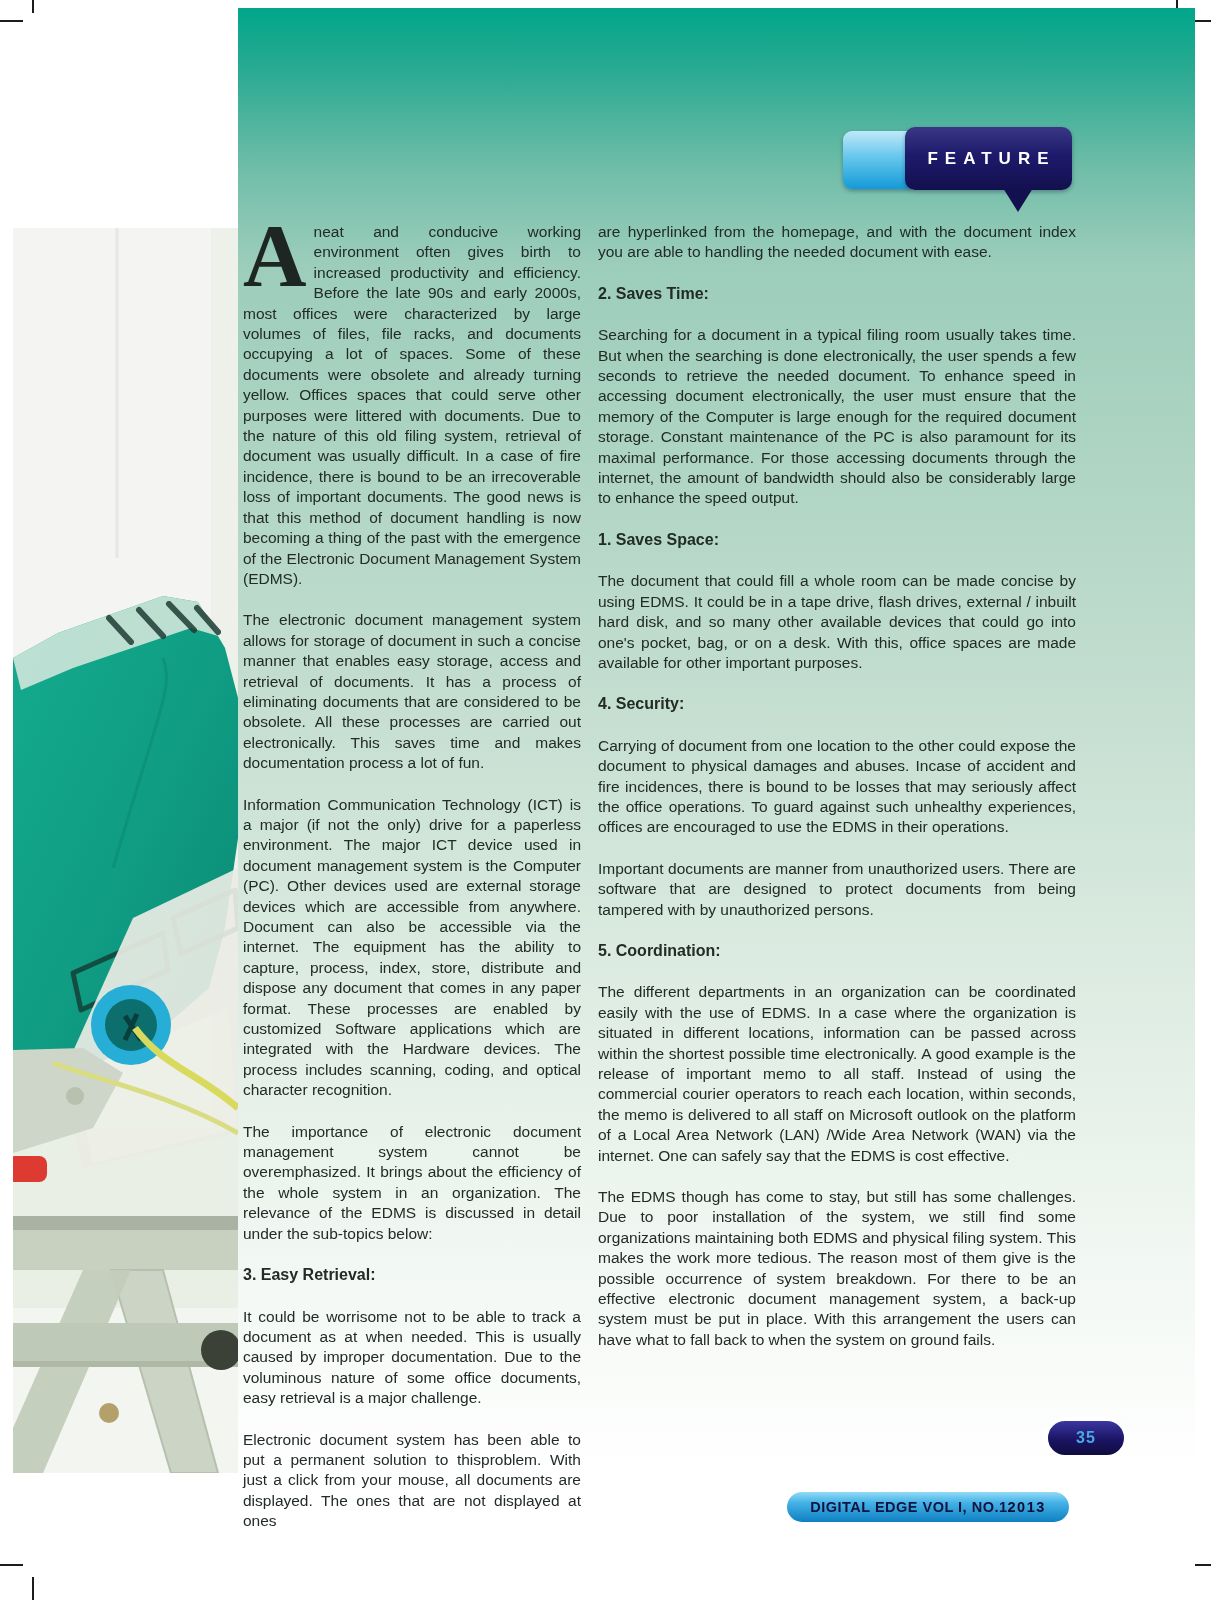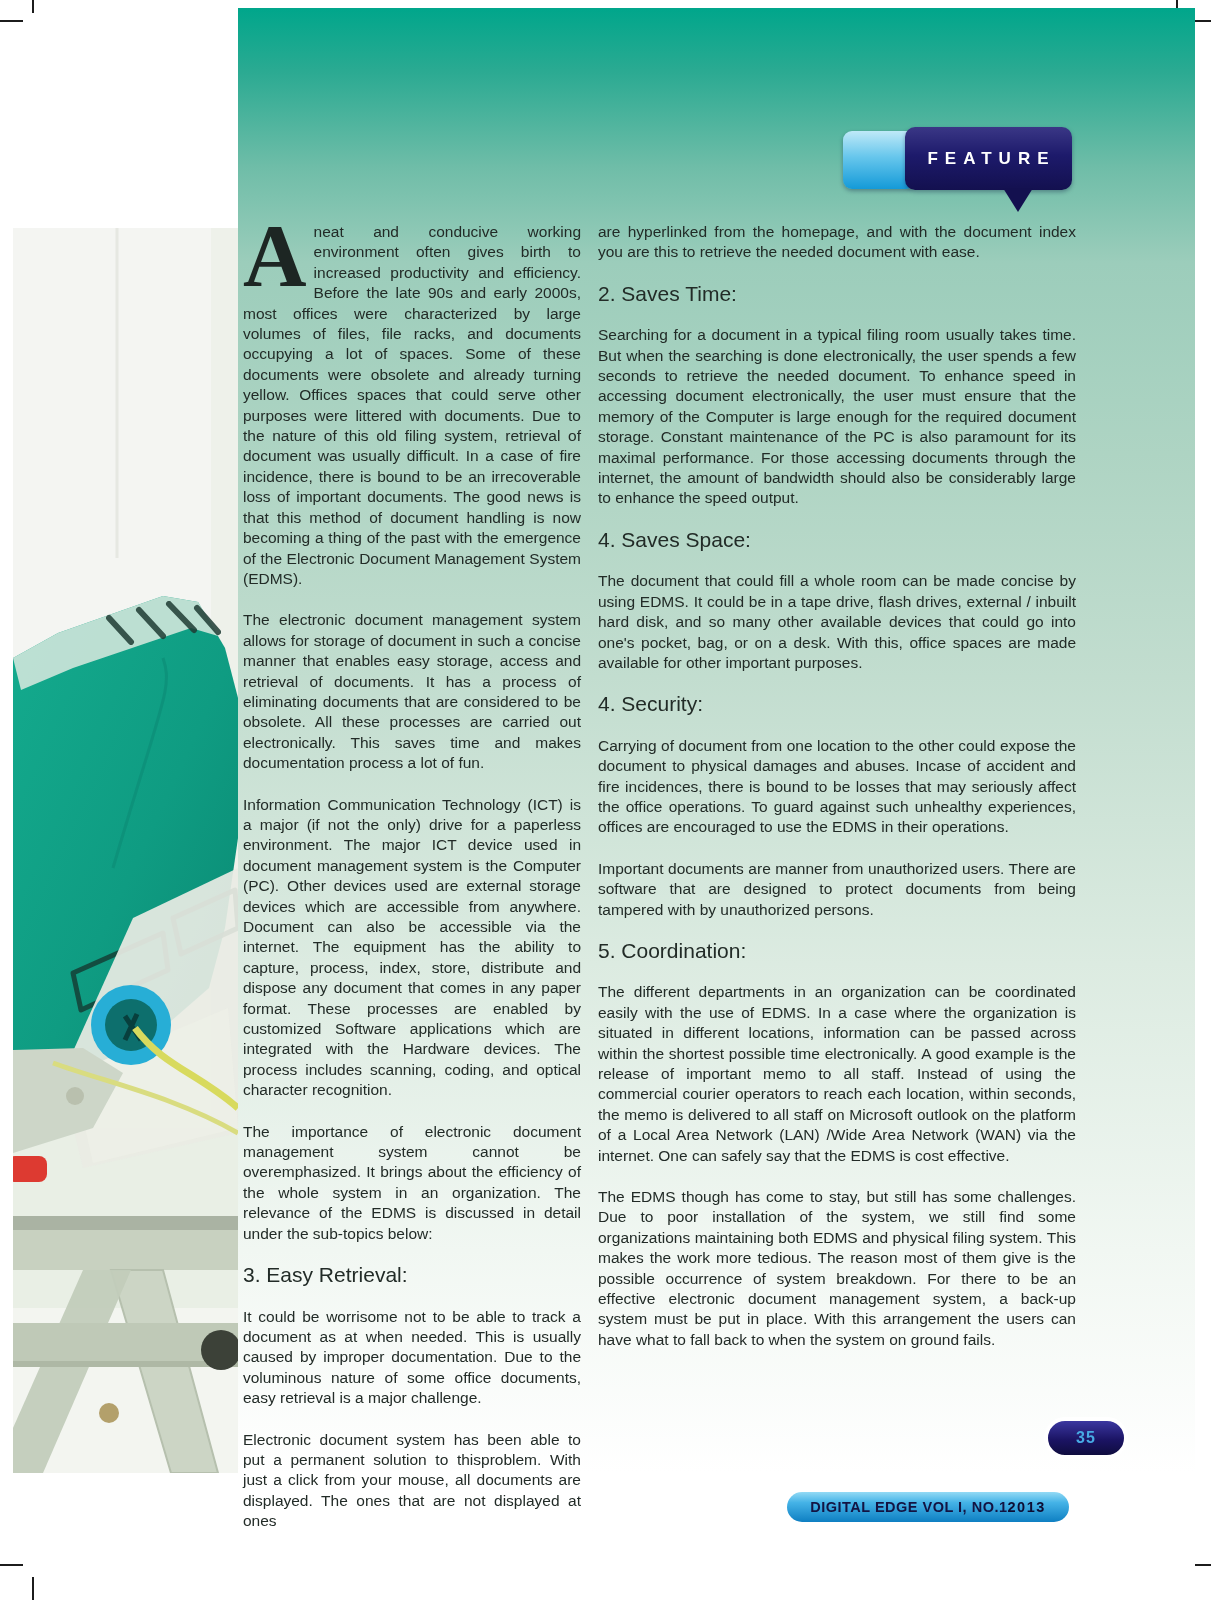--- a/index.html
+++ b/index.html
@@ -28,21 +28,21 @@
     box-shadow:0 2px 4px rgba(10,20,60,.35);}
   .fb-tail{position:absolute;left:160px;top:61px;width:0;height:0;
     border-left:15px solid transparent;border-right:15px solid transparent;
     border-top:24px solid #13104f;}
   
   .col{position:absolute;top:222px;color:#222b27;font-size:15.5px;line-height:20.4px;
        text-align:justify;}
   .col-left{left:243px;width:338px;}
   .col-right{left:598px;width:478px;}
   .col p{margin:0 0 21px 0;}
-  .col h3.sub{margin:0 0 21px 0;font-size:21px;line-height:20.4px;font-weight:normal;}
+  .col h3.sub{margin:0 0 21px 0;font-size:16px;line-height:20.4px;font-weight:bold;}
   .dropcap{float:left;font-family:"Liberation Serif",serif;font-weight:bold;
     font-size:88px;line-height:64px;padding:2px 7px 0 0;color:#1d2623;}
   
   .footer-pill{position:absolute;left:787px;top:1492px;width:282px;height:30px;border-radius:15px;
     background:linear-gradient(180deg,#93daf5 0%,#45b3e7 35%,#0e7fc2 100%);
     display:flex;align-items:center;justify-content:center;gap:0;
     font-weight:bold;font-size:14.5px;color:#131342;letter-spacing:.5px;}
   .footer-pill .year{font-weight:900;letter-spacing:1.5px;color:#0d0d33;}
   .page-badge{position:absolute;left:1044px;top:1417px;width:84px;height:42px;border-radius:21px;
     background:linear-gradient(180deg,#3b37a0 0%,#1b1464 55%,#0f0c3e 100%);
@@ -130,24 +130,24 @@
     <p class="lead"><span class="dropcap">A</span><span>neat and conducive working environment often gives birth to increased productivity and efficiency. Before the late 90s and early 2000s, most offices were characterized by large volumes of files, file racks, and documents occupying a lot of spaces. Some of these documents were obsolete and already turning yellow. Offices spaces that could serve other purposes were littered with documents. Due to the nature of this old filing system, retrieval of document was usually difficult. In a case of fire incidence, there is bound to be an irrecoverable loss of important documents. The good news is that this method of document handling is now becoming a thing of the past with the emergence of the Electronic Document Management System (EDMS).</span></p>
     <p>The electronic document management system allows for storage of document in such a concise manner that enables easy storage, access and retrieval of documents. It has a process of eliminating documents that are considered to be obsolete. All these processes are carried out electronically. This saves time and makes documentation process a lot of fun.</p>
     <p>Information Communication Technology (ICT) is a major (if not the only) drive for a paperless environment. The major ICT device used in document management system is the Computer (PC). Other devices used are external storage devices which are accessible from anywhere. Document can also be accessible via the internet. The equipment has the ability to capture, process, index, store, distribute and dispose any document that comes in any paper format. These processes are enabled by customized Software applications which are integrated with the Hardware devices. The process includes scanning, coding, and optical character recognition.</p>
     <p>The importance of electronic document management system cannot be overemphasized. It brings about the efficiency of the whole system in an organization. The relevance of the EDMS is discussed in detail under the sub-topics below:</p>
     <h3 class="sub">3. Easy Retrieval:</h3>
     <p>It could be worrisome not to be able to track  a document as at when needed. This is usually caused by improper documentation. Due to the voluminous nature of some office documents, easy retrieval is a major challenge.</p>
     <p>Electronic document system has been able to  put a permanent solution to thisproblem. With just a click from your mouse, all documents are displayed. The ones that are not displayed at ones</p>
   </div>
 
   <div class="col col-right">
-    <p>are hyperlinked from the homepage, and with the document index you are this to retrieve the needed document with ease.</p>
+    <p>are hyperlinked from the homepage, and with the document index you are able to handling the needed document with ease.</p>
     <h3 class="sub">2. Saves Time:</h3>
     <p>Searching for a document in a typical filing room usually takes time. But when the searching is done electronically, the user spends a few seconds to retrieve the needed document. To enhance speed in accessing document electronically, the user must ensure that the memory of the Computer is large enough for the required document storage. Constant maintenance of the PC is also paramount for its maximal performance. For those accessing documents through the internet, the amount of bandwidth should also be considerably large to enhance the speed output.</p>
-    <h3 class="sub">4. Saves Space:</h3>
+    <h3 class="sub">1. Saves Space:</h3>
     <p>The document that could fill a whole room can be made concise by using EDMS. It could be in a tape drive, flash drives, external / inbuilt hard disk, and so many other available devices that could go into one's pocket,  bag, or on a desk. With this, office spaces are made available for other important purposes.</p>
     <h3 class="sub">4. Security:</h3>
     <p>Carrying of document from one location to the other could expose the document to physical damages and abuses. Incase of accident and fire incidences, there is bound to be losses that may seriously affect the office operations. To guard against such unhealthy experiences, offices are encouraged to use the EDMS in their operations.</p>
     <p>Important documents are manner from unauthorized users. There are software that are designed to protect documents from being tampered with by unauthorized persons.</p>
     <h3 class="sub">5. Coordination:</h3>
     <p>The different departments in an organization can be coordinated easily with the use of EDMS. In a case where the organization is situated in different locations, information can be passed across within the shortest possible time electronically. A good example is the release of important memo to all staff. Instead of using the commercial courier operators to reach each location, within seconds, the memo is delivered to all staff on Microsoft outlook on the platform of a Local Area Network (LAN) /Wide Area Network (WAN) via the internet. One can safely say that the EDMS is cost effective.</p>
     <p>The EDMS though has come to stay, but still has some challenges. Due to poor installation of the system, we still find some organizations maintaining both EDMS and physical filing system. This makes the work more tedious. The reason most of them give is the possible occurrence of system breakdown. For there to be an effective electronic document management system, a back-up system must be put in place. With this arrangement the users can have what to fall back to when the system on ground fails.</p>
   </div>
 
   <div class="footer-pill">

